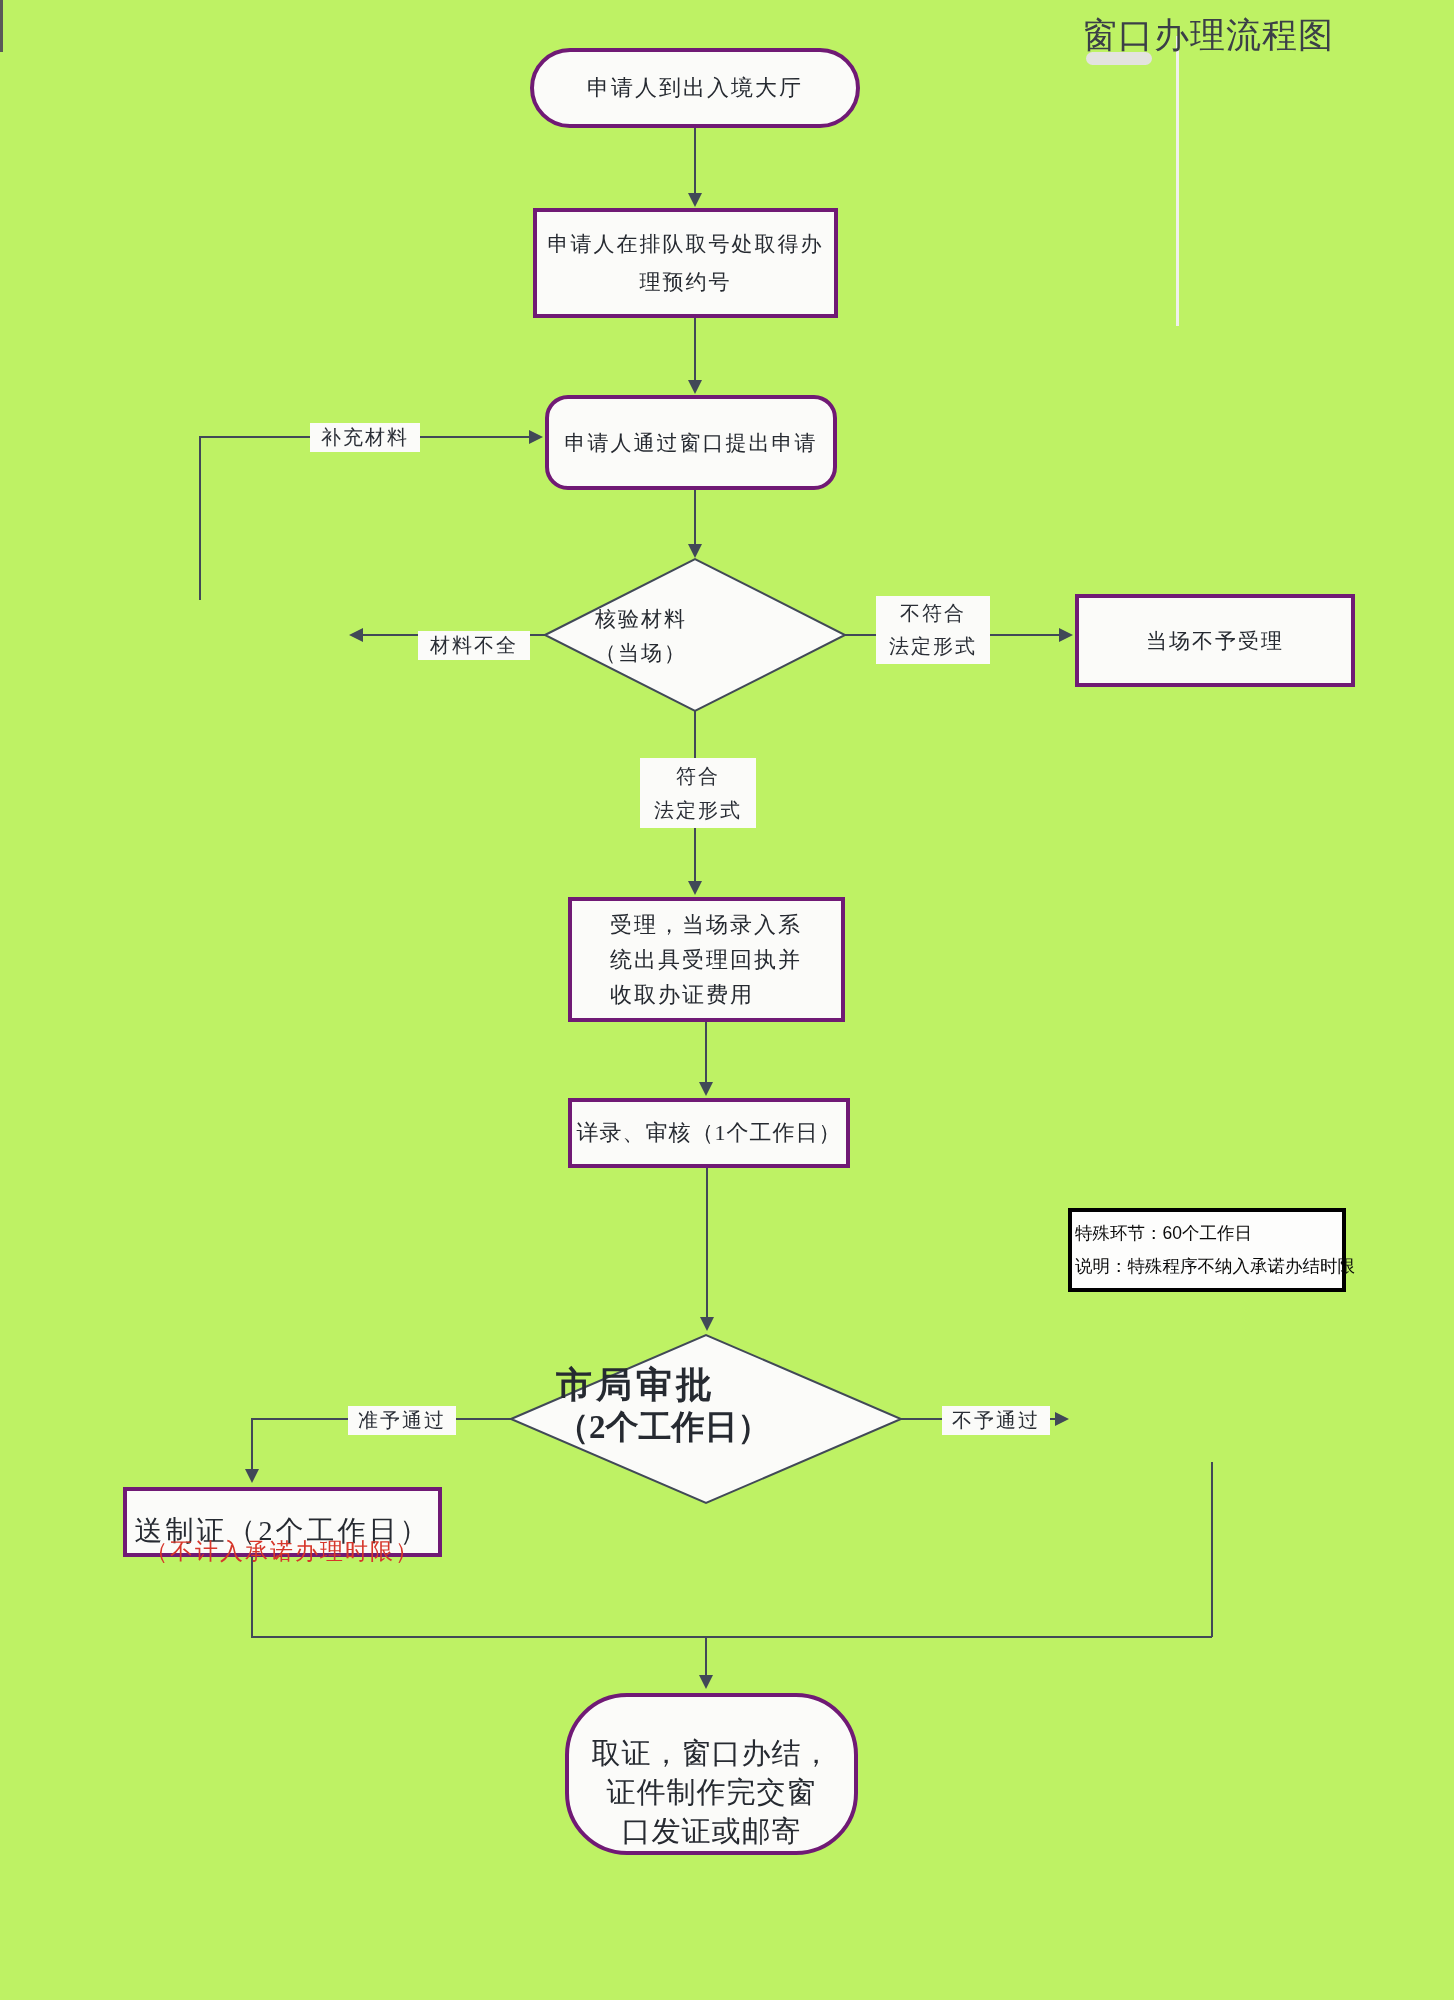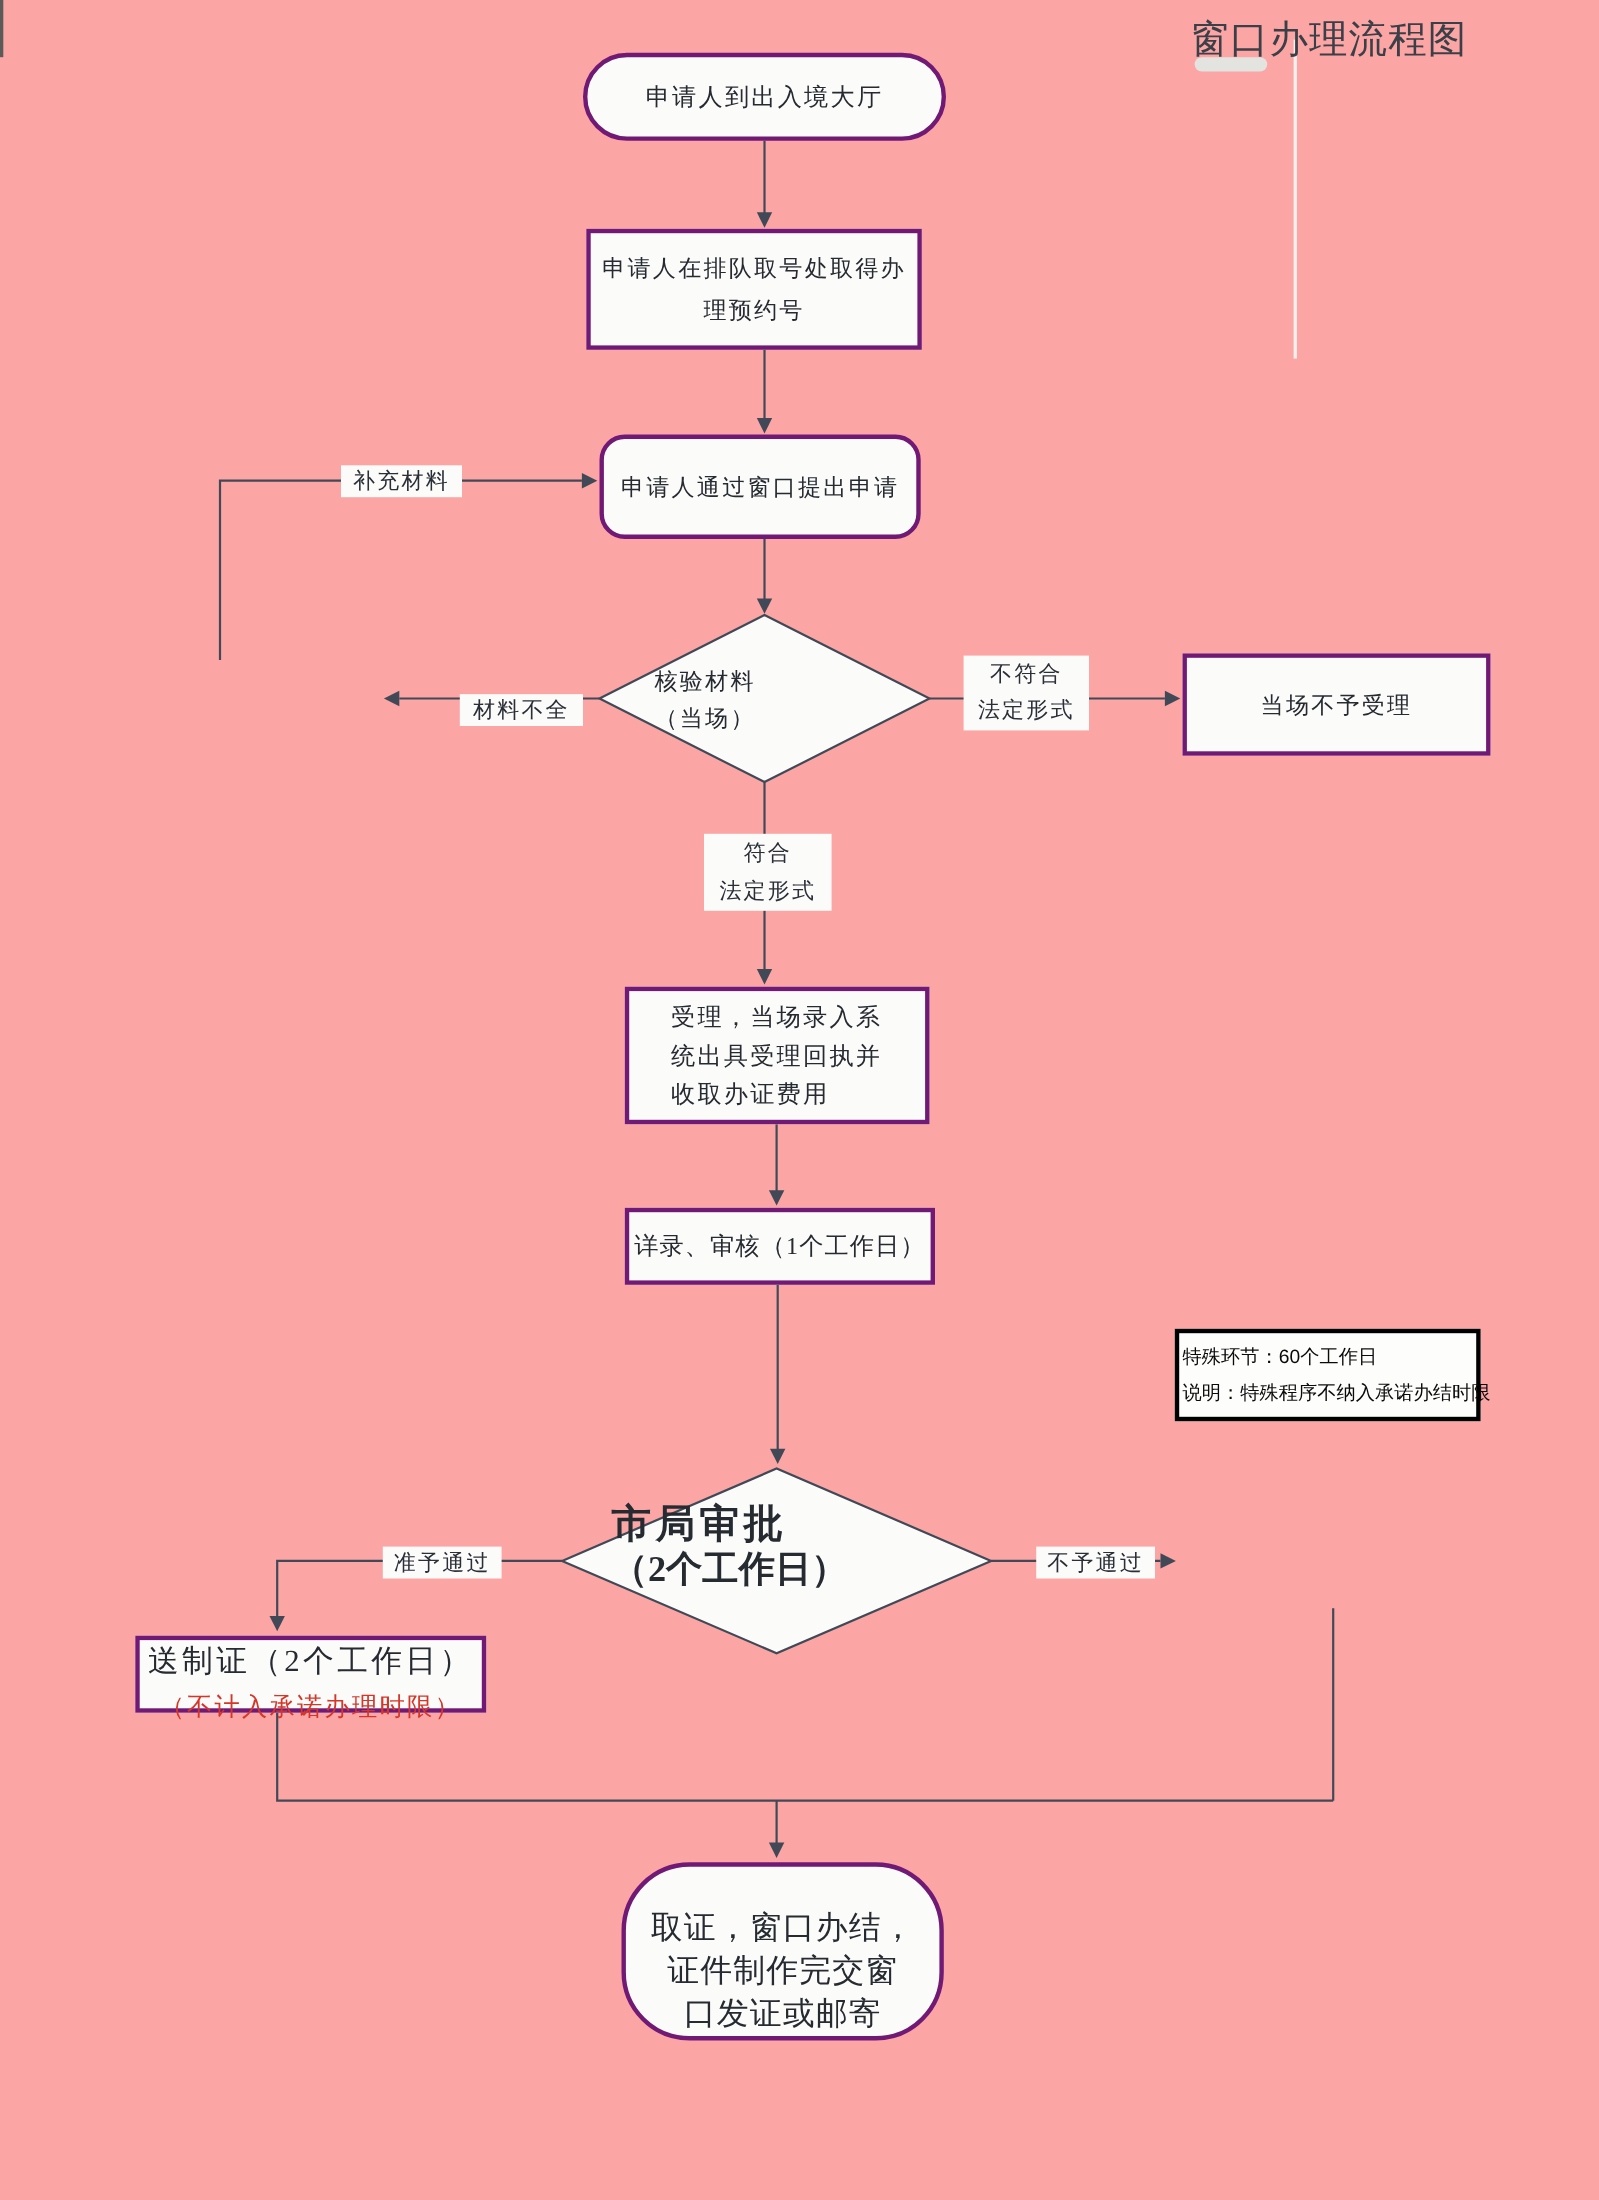--- a/index.html
+++ b/index.html
@@ -1,20 +1,20 @@
 <!DOCTYPE html>
 <html><head>
 <meta charset="utf-8">
 <style>
   html,body{margin:0;padding:0;}
   body{background:#e8e8e6;}
   .page{
     position:relative;
     width:1454px;height:2000px;
-    background:#fca5a5;
+    background:#bef264;
     overflow:hidden;
     font-family:"Liberation Serif", serif;
     color:#262a31;
   }
   svg.connectors{position:absolute;left:0;top:0;}
 
   .page-title{
     position:absolute;left:1082px;top:12px;
     font-family:"Liberation Sans", sans-serif;
     font-size:35px;font-weight:500;color:#3b3f47;
@@ -41,21 +41,21 @@
   .n-review{left:568px;top:1098px;width:282px;height:70px;font-size:22px;letter-spacing:1px;}
   .n-note{
     left:1068px;top:1208px;width:278px;height:84px;
     border:4px solid #000;background:#fdfdfc;
     font-family:"Liberation Sans", sans-serif;
     font-size:17.5px;line-height:33px;color:#0a0a0a;
     align-items:flex-start;text-align:left;padding:2px 3px;letter-spacing:0;
     white-space:nowrap;
   }
   .n-notify{left:1071px;top:1371px;width:283px;height:91px;font-size:20px;letter-spacing:1px;}
-  .n-makecert{left:123px;top:1487px;width:319px;height:70px;font-size:28px;letter-spacing:3px;justify-content:flex-start;padding-top:0;}
+  .n-makecert{left:123px;top:1487px;width:319px;height:70px;font-size:28px;letter-spacing:3px;justify-content:flex-start;padding-top:21px;}
   .n-makecert .sub{
     position:absolute;left:0;bottom:-14px;width:100%;
     font-size:23px;letter-spacing:2px;color:#d6362a;
   }
   .n-end{left:565px;top:1693px;width:293px;height:162px;font-size:29px;letter-spacing:1px;line-height:39px;justify-content:flex-end;}
 
   .diamond-text{
     position:absolute;display:flex;flex-direction:column;
     align-items:flex-start;justify-content:center;text-align:center;
   }

